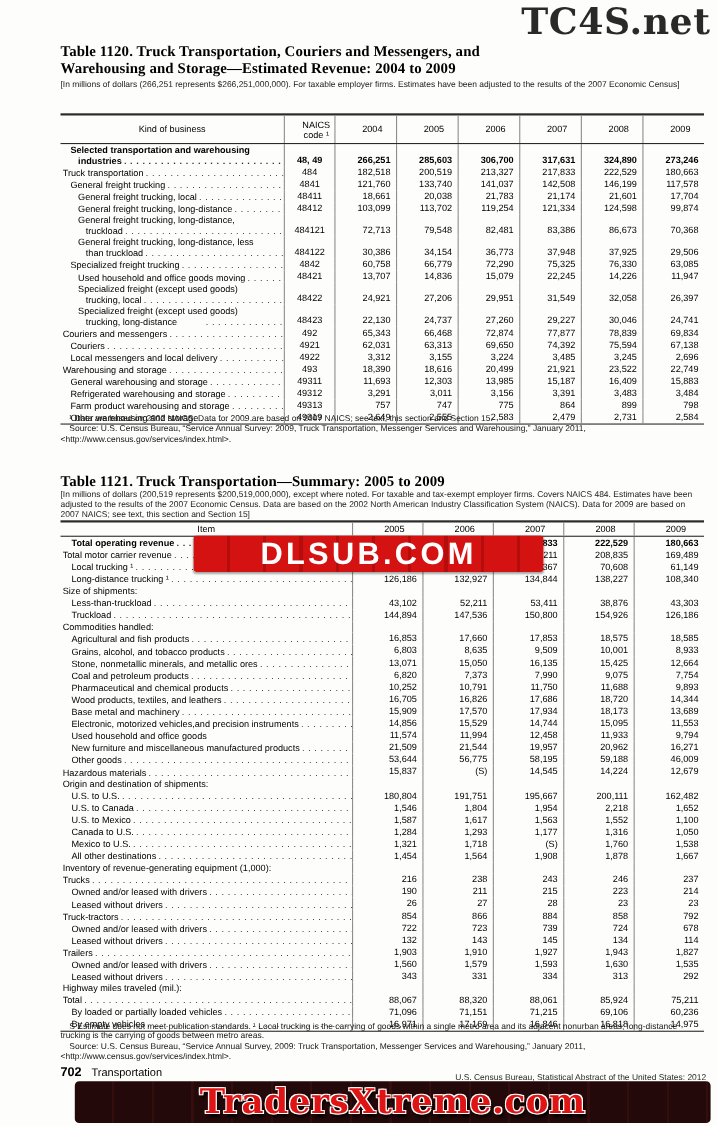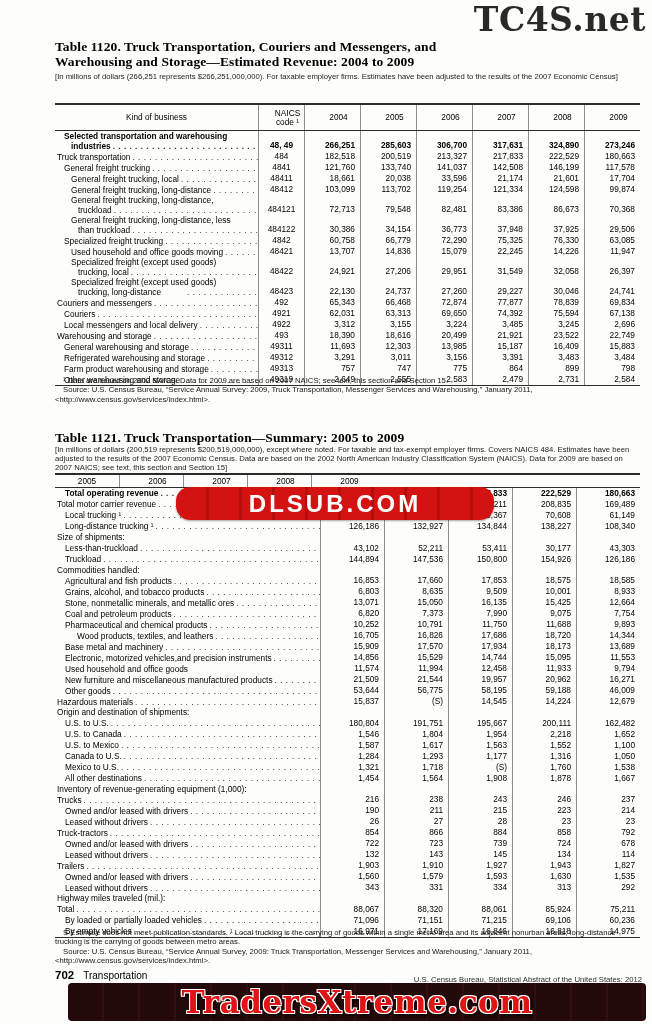--- a/index.html
+++ b/index.html
@@ -81,22 +81,22 @@
   
   .wm-top {
     position:absolute; top:2px; right:6px;
     font-family:"DejaVu Serif", serif; font-weight:bold;
     font-size:33px; line-height:36px; color:#191919; letter-spacing:.5px; opacity:.93;
   }
   .wm-mid {
     position:absolute; left:176px; top:487px; width:318px; height:33px;
     display:flex; align-items:center; justify-content:center;
     background:repeating-linear-gradient(90deg,#d51212 0 30px,#b50c0c 30px 33px);
-    color:#fff; font-weight:bold; font-size:24px; letter-spacing:3px;
-    border-radius:14px; box-shadow:0 1px 2px rgba(0,0,0,.35);
+    color:#fff; font-weight:bold; font-size:28px; letter-spacing:3px;
+    border-radius:3px; box-shadow:0 1px 2px rgba(0,0,0,.35);
   }
   .wm-bottom {
     position:absolute; left:68px; top:983px; width:578px; height:38px;
     display:flex; align-items:center; justify-content:center;
     background:repeating-linear-gradient(90deg,#230909 0 34px,#340d0d 34px 36px);
     font-family:"DejaVu Serif", serif; font-weight:bold; font-size:31px;
     color:#df1414; letter-spacing:.5px; border-radius:4px;
     text-shadow:-1px -1px 0 #fff, 1px -1px 0 #fff, -1px 1px 0 #fff, 1px 1px 0 #fff, 2px 3px 3px #000;
   }
 </style>
@@ -179,21 +179,21 @@
         <div class="row">
           <div class="c-label">
             <div class="lbl-line" style="padding-left: 14px;">
               <span class="lbl-text">General freight trucking, local</span>
               <span class="leader"></span>
             </div>
           </div>
           <div class="cell code">48411</div>
           <div class="cell val">18,661</div>
           <div class="cell val">20,038</div>
-          <div class="cell val">33,596</div>
+          <div class="cell val">21,783</div>
           <div class="cell val">21,174</div>
           <div class="cell val">21,601</div>
           <div class="cell val">17,704</div>
         </div>
         <div class="row">
           <div class="c-label">
             <div class="lbl-line" style="padding-left: 14px;">
               <span class="lbl-text">General freight trucking, long-distance</span>
               <span class="leader"></span>
             </div>
@@ -434,20 +434,21 @@
   <div class="notes t1120-notes">
     <p>¹ Data are based on 2002 NAICS. Data for 2009 are based on 2007 NAICS; see text, this section and Section 15.</p>
     <p>Source: U.S. Census Bureau, “Service Annual Survey: 2009, Truck Transportation, Messenger Services and Warehousing,” January 2011, &lt;http://www.census.gov/services/index.html&gt;.</p>
   </div>
 
   <div class="tbl-title t1121-title">Table 1121. Truck Transportation—Summary: 2005 to 2009</div>
   <div class="headnote t1121-headnote">[In millions of dollars (200,519 represents $200,519,000,000), except where noted. For taxable and tax-exempt employer firms. Covers NAICS 484. Estimates have been adjusted to the results of the 2007 Economic Census. Data are based on the 2002 North American Industry Classification System (NAICS). Data for 2009 are based on 2007 NAICS; see text, this section and Section 15]</div>
 
   <div class="tbl t1121">
     <div class="t-head">
+      <div class="hc label">Item</div>
       <div class="hc val">2005</div>
       <div class="hc val">2006</div>
       <div class="hc val">2007</div>
       <div class="hc val">2008</div>
       <div class="hc val">2009</div>
     </div>
     <div class="t-body">
         <div class="row bold">
           <div class="c-label1">
             <div class="lbl-line" style="padding-left: 8px;">
@@ -515,21 +516,21 @@
         <div class="row">
           <div class="c-label1">
             <div class="lbl-line" style="padding-left: 8px;">
               <span class="lbl-text">Less-than-truckload</span>
               <span class="leader"></span>
             </div>
           </div>
           <div class="cell val1">43,102</div>
           <div class="cell val1">52,211</div>
           <div class="cell val1">53,411</div>
-          <div class="cell val1">30,177</div>
+          <div class="cell val1">38,876</div>
           <div class="cell val1">43,303</div>
         </div>
         <div class="row">
           <div class="c-label1">
             <div class="lbl-line" style="padding-left: 8px;">
               <span class="lbl-text">Truckload</span>
               <span class="leader"></span>
             </div>
           </div>
           <div class="cell val1">144,894</div>
@@ -610,21 +611,21 @@
             </div>
           </div>
           <div class="cell val1">10,252</div>
           <div class="cell val1">10,791</div>
           <div class="cell val1">11,750</div>
           <div class="cell val1">11,688</div>
           <div class="cell val1">9,893</div>
         </div>
         <div class="row">
           <div class="c-label1">
-            <div class="lbl-line" style="padding-left: 8px; margin-left: 12px;">
+            <div class="lbl-line" style="padding-left: 8px;">
               <span class="lbl-text">Wood products, textiles, and leathers</span>
               <span class="leader"></span>
             </div>
           </div>
           <div class="cell val1">16,705</div>
           <div class="cell val1">16,826</div>
           <div class="cell val1">17,686</div>
           <div class="cell val1">18,720</div>
           <div class="cell val1">14,344</div>
         </div>

